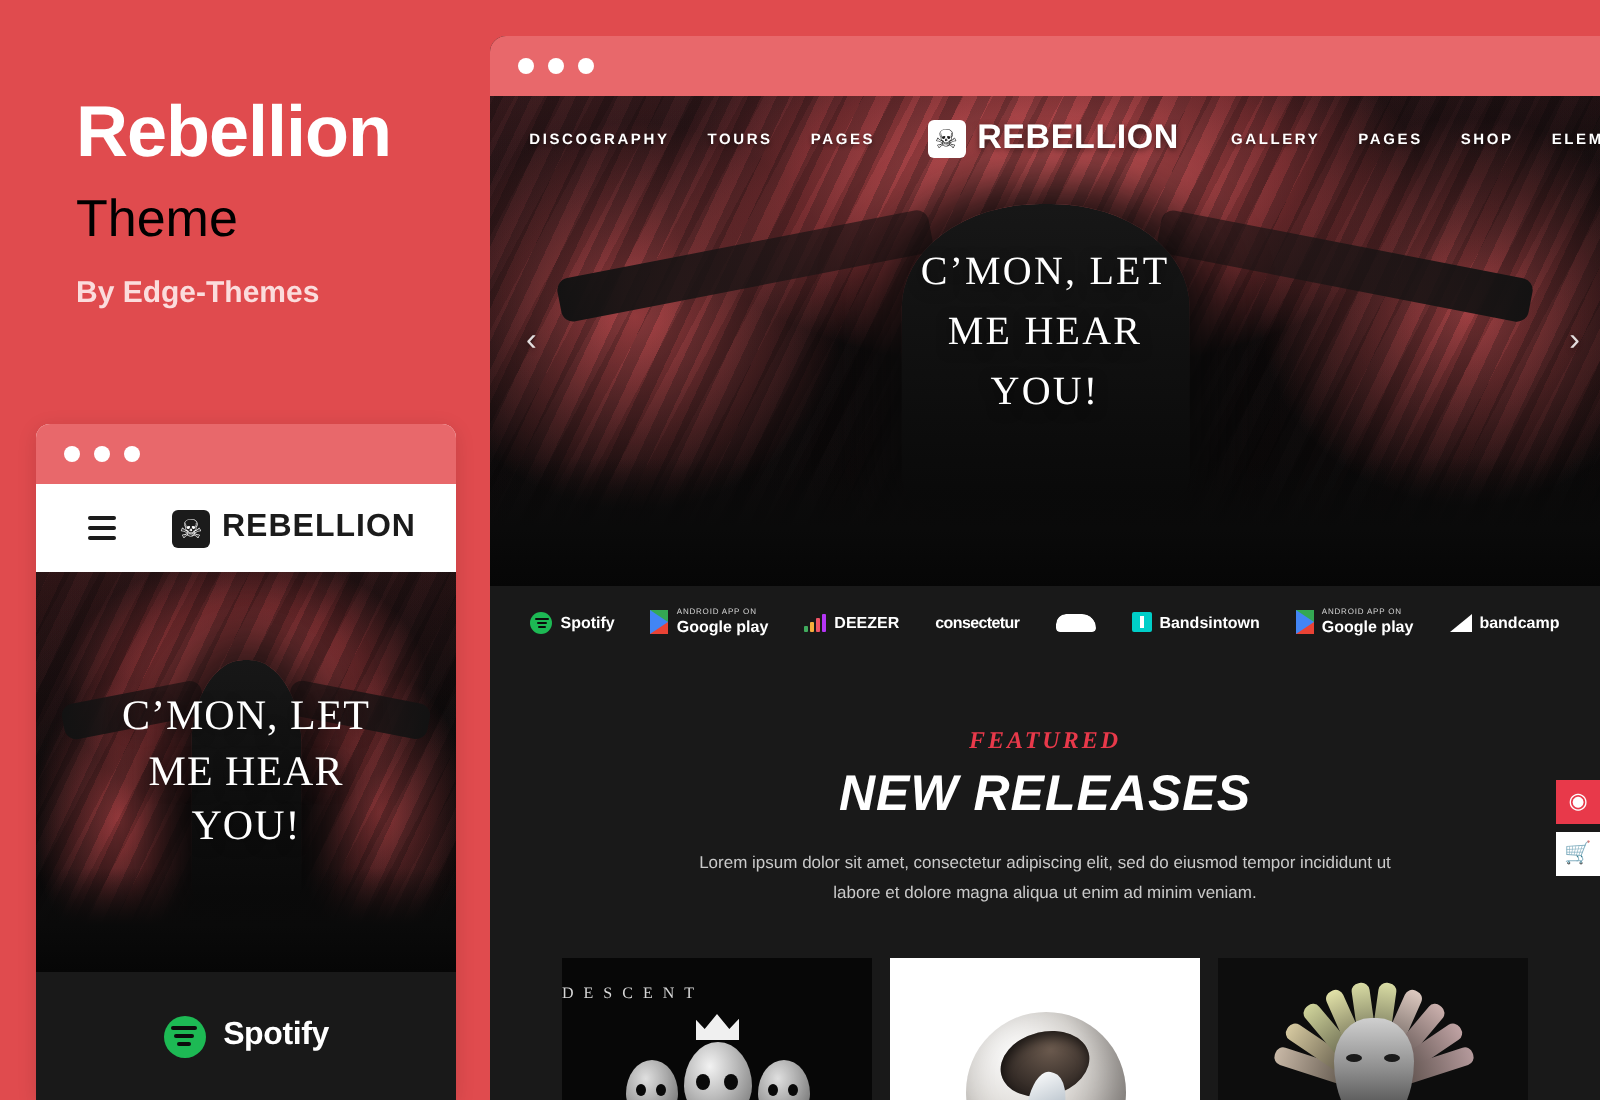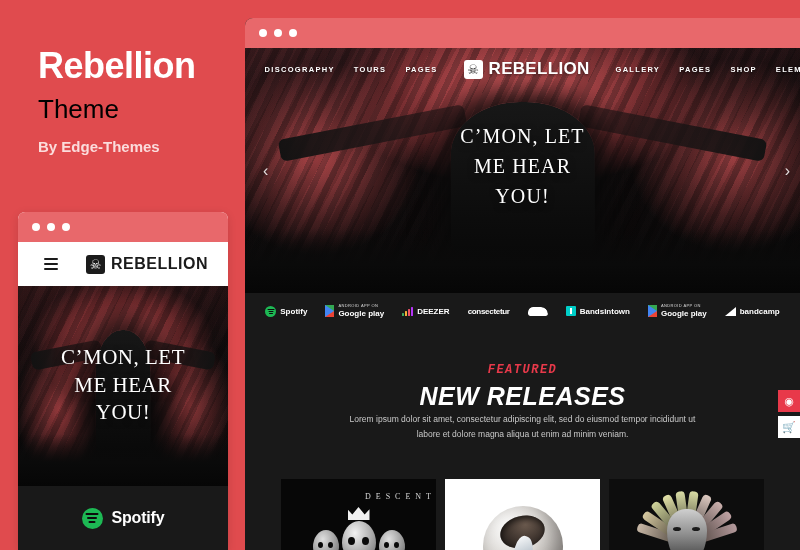--- a/index.html
+++ b/index.html
@@ -154,35 +154,35 @@
   .bit-mark{width:10px;height:10px;background:#00CEC8;border-radius:1px;display:flex;align-items:center;justify-content:center;}
   .bit-mark i{width:2px;height:6px;background:#ffffff;display:block;}
   .bc-mark{width:0;height:0;border-top:9px solid transparent;border-bottom:0 solid transparent;border-right:11px solid #ffffff;flex:none;}
   .amz-word{font-size:8px;font-weight:bold;letter-spacing:-0.3px;}
   
   #featured-section{
     position:absolute;left:0;right:0;top:311px;bottom:0;background:#191919;text-align:center;
   }
   #featured-eyebrow{
     color:#E8394A;font-size:12px;font-weight:bold;font-style:italic;letter-spacing:1.5px;
-    margin-top:34px;font-family:Liberation Mono, monospace;
+    margin-top:34px;font-family:Liberation Serif, serif;
   }
   #featured-heading{
     color:#ffffff;font-size:25px;font-weight:bold;letter-spacing:0.5px;margin-top:5px;font-style:italic;
   }
   #featured-paragraph{
-    color:#c9c9c9;font-size:8.5px;line-height:1.75;margin:1px auto 0;width:355px;
+    color:#c9c9c9;font-size:8.5px;line-height:1.75;margin:12px auto 0;width:355px;
   }
   #release-grid{
     position:absolute;left:36px;right:36px;top:150px;display:flex;gap:9px;
   }
   .release-card{flex:1;height:120px;overflow:hidden;position:relative;}
   .card-descent{background:#070707;}
   .descent-title{
-    position:absolute;left:0;right:0;top:13px;text-align:right;
+    position:absolute;left:0;right:0;top:13px;text-align:left;
     color:#d8d8d8;font-size:8px;letter-spacing:5px;
     font-family:"Liberation Serif", serif;
   }
   .skull-row{position:absolute;left:0;right:0;top:42px;display:flex;align-items:flex-end;justify-content:center;gap:3px;}
   .skull-shape{
     width:34px;height:38px;border-radius:50% 50% 42% 42%/58% 58% 42% 42%;
     background:radial-gradient(ellipse at 38% 32%, #f2f2f2 0%, #b9b9b9 45%, #6e6e6e 100%);
     position:relative;
   }
   .skull-shape.small{width:26px;height:29px;opacity:0.92;}

